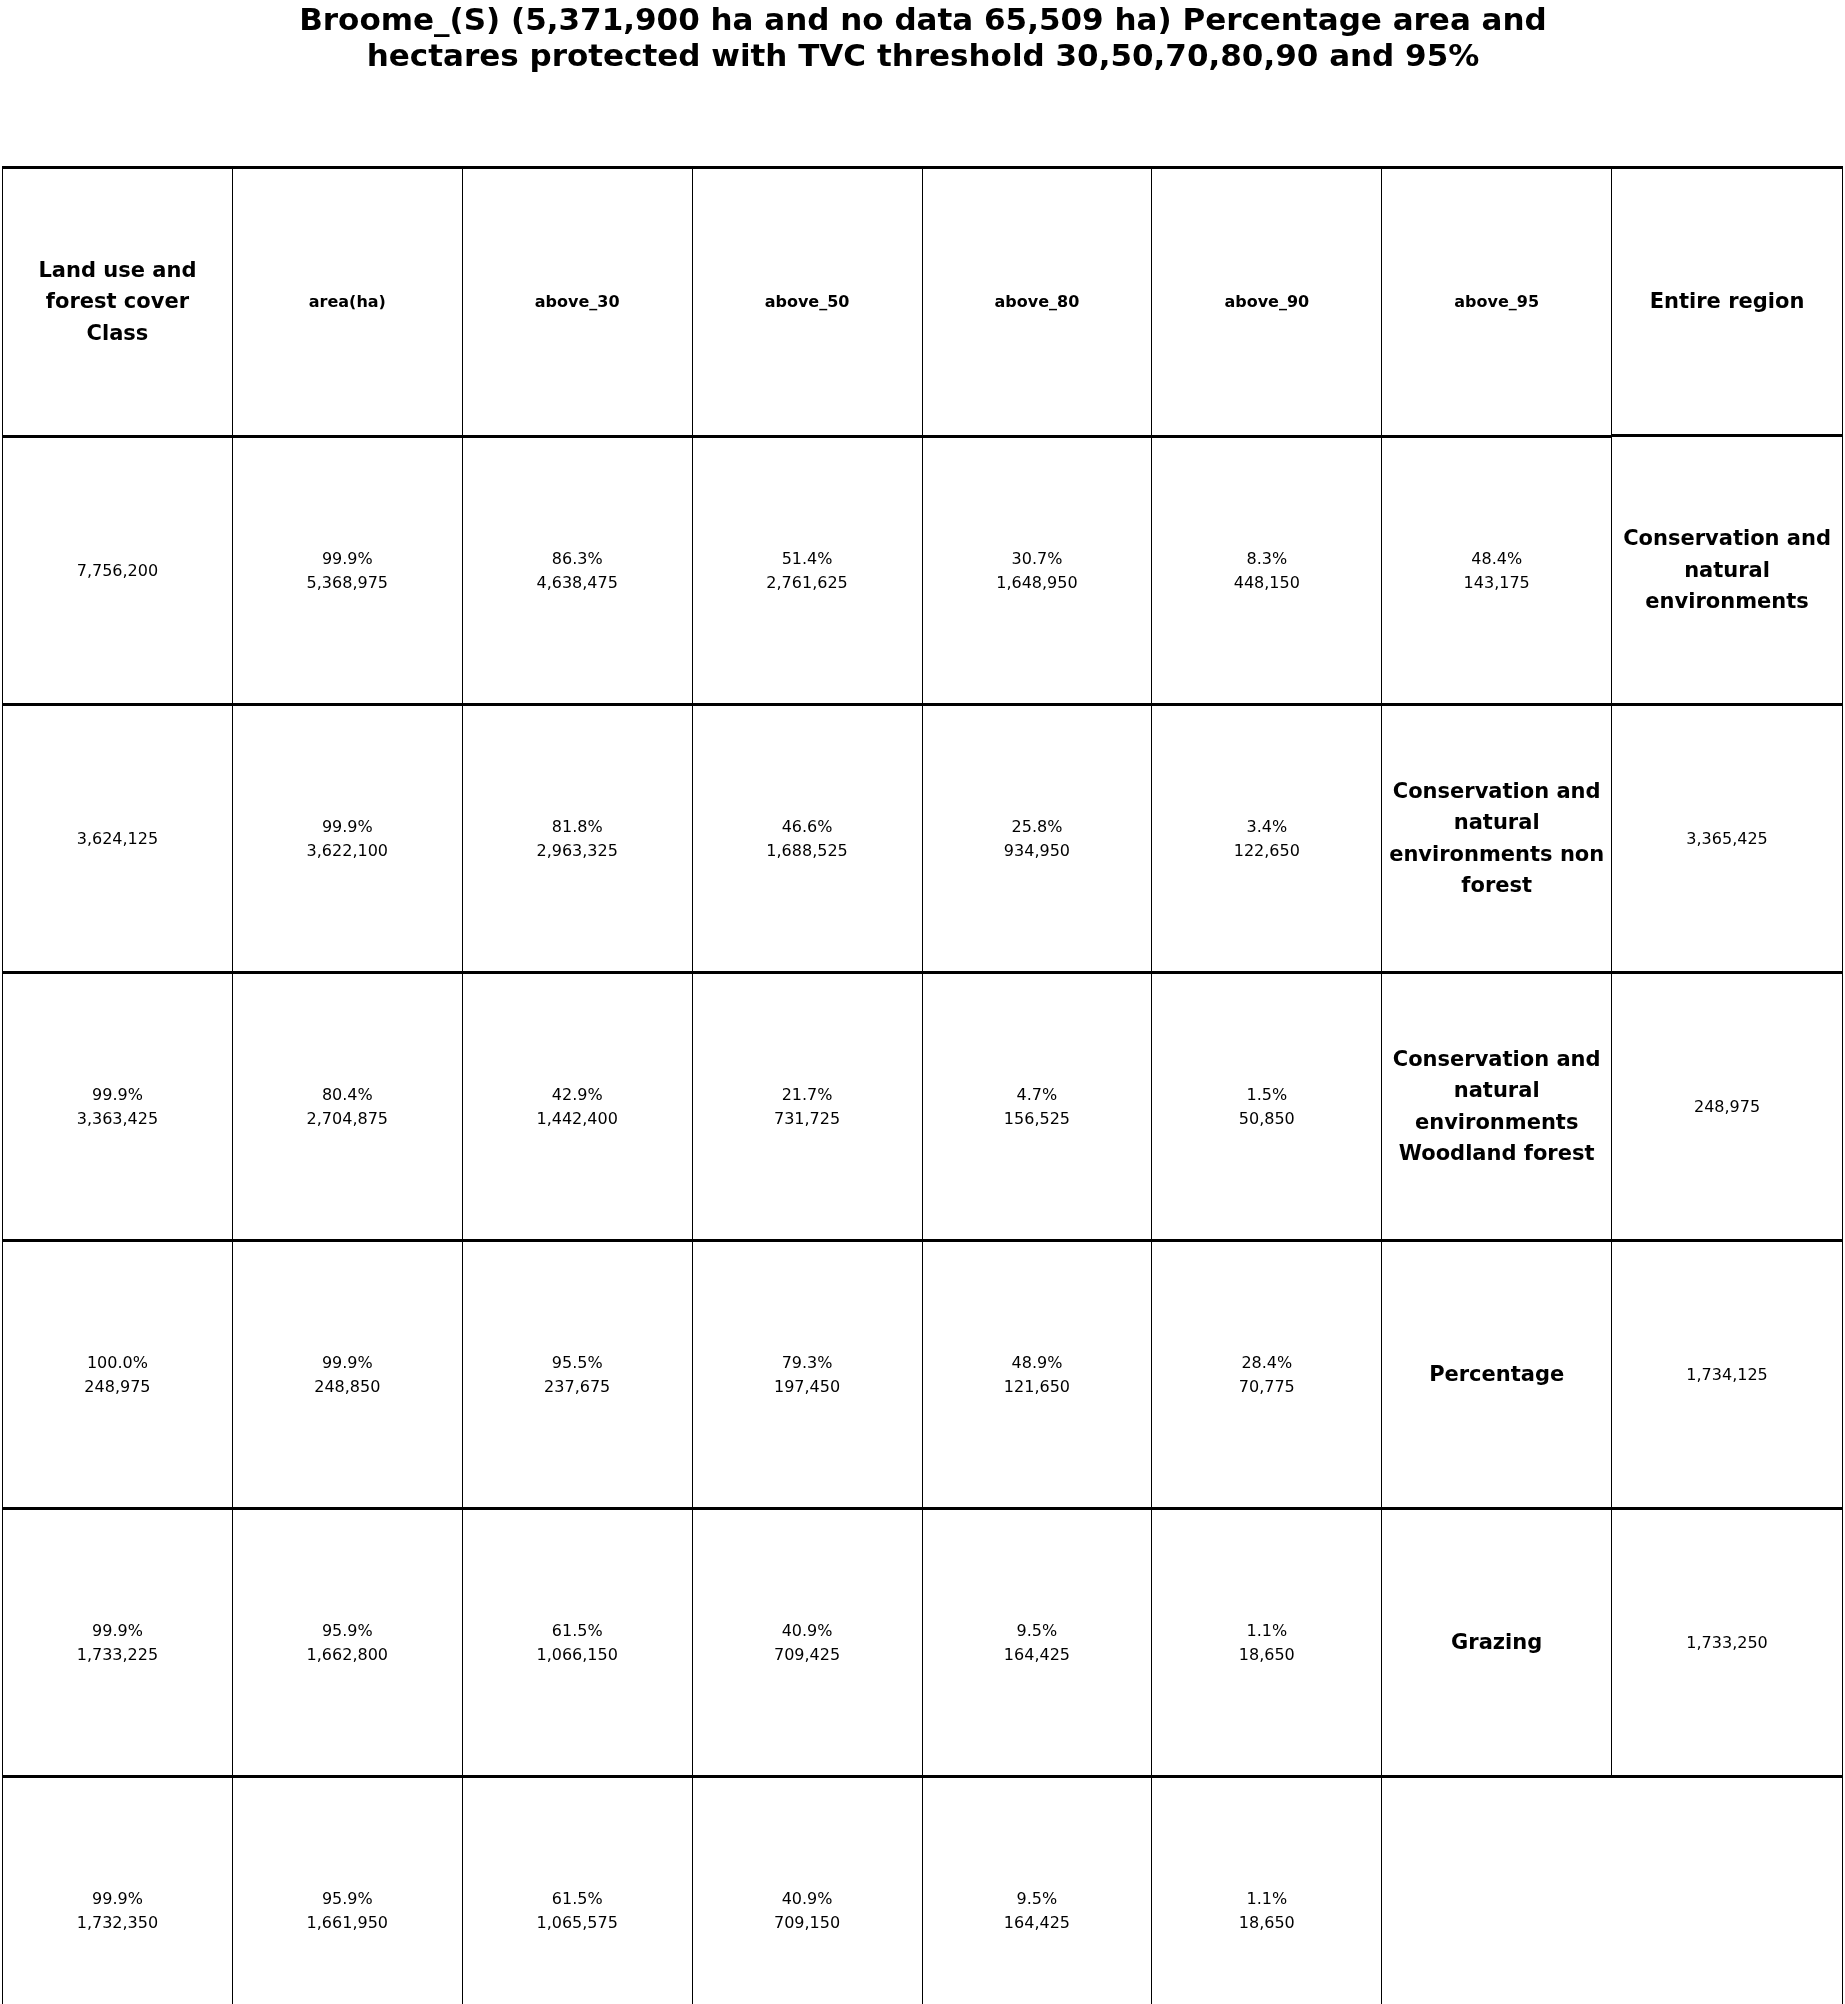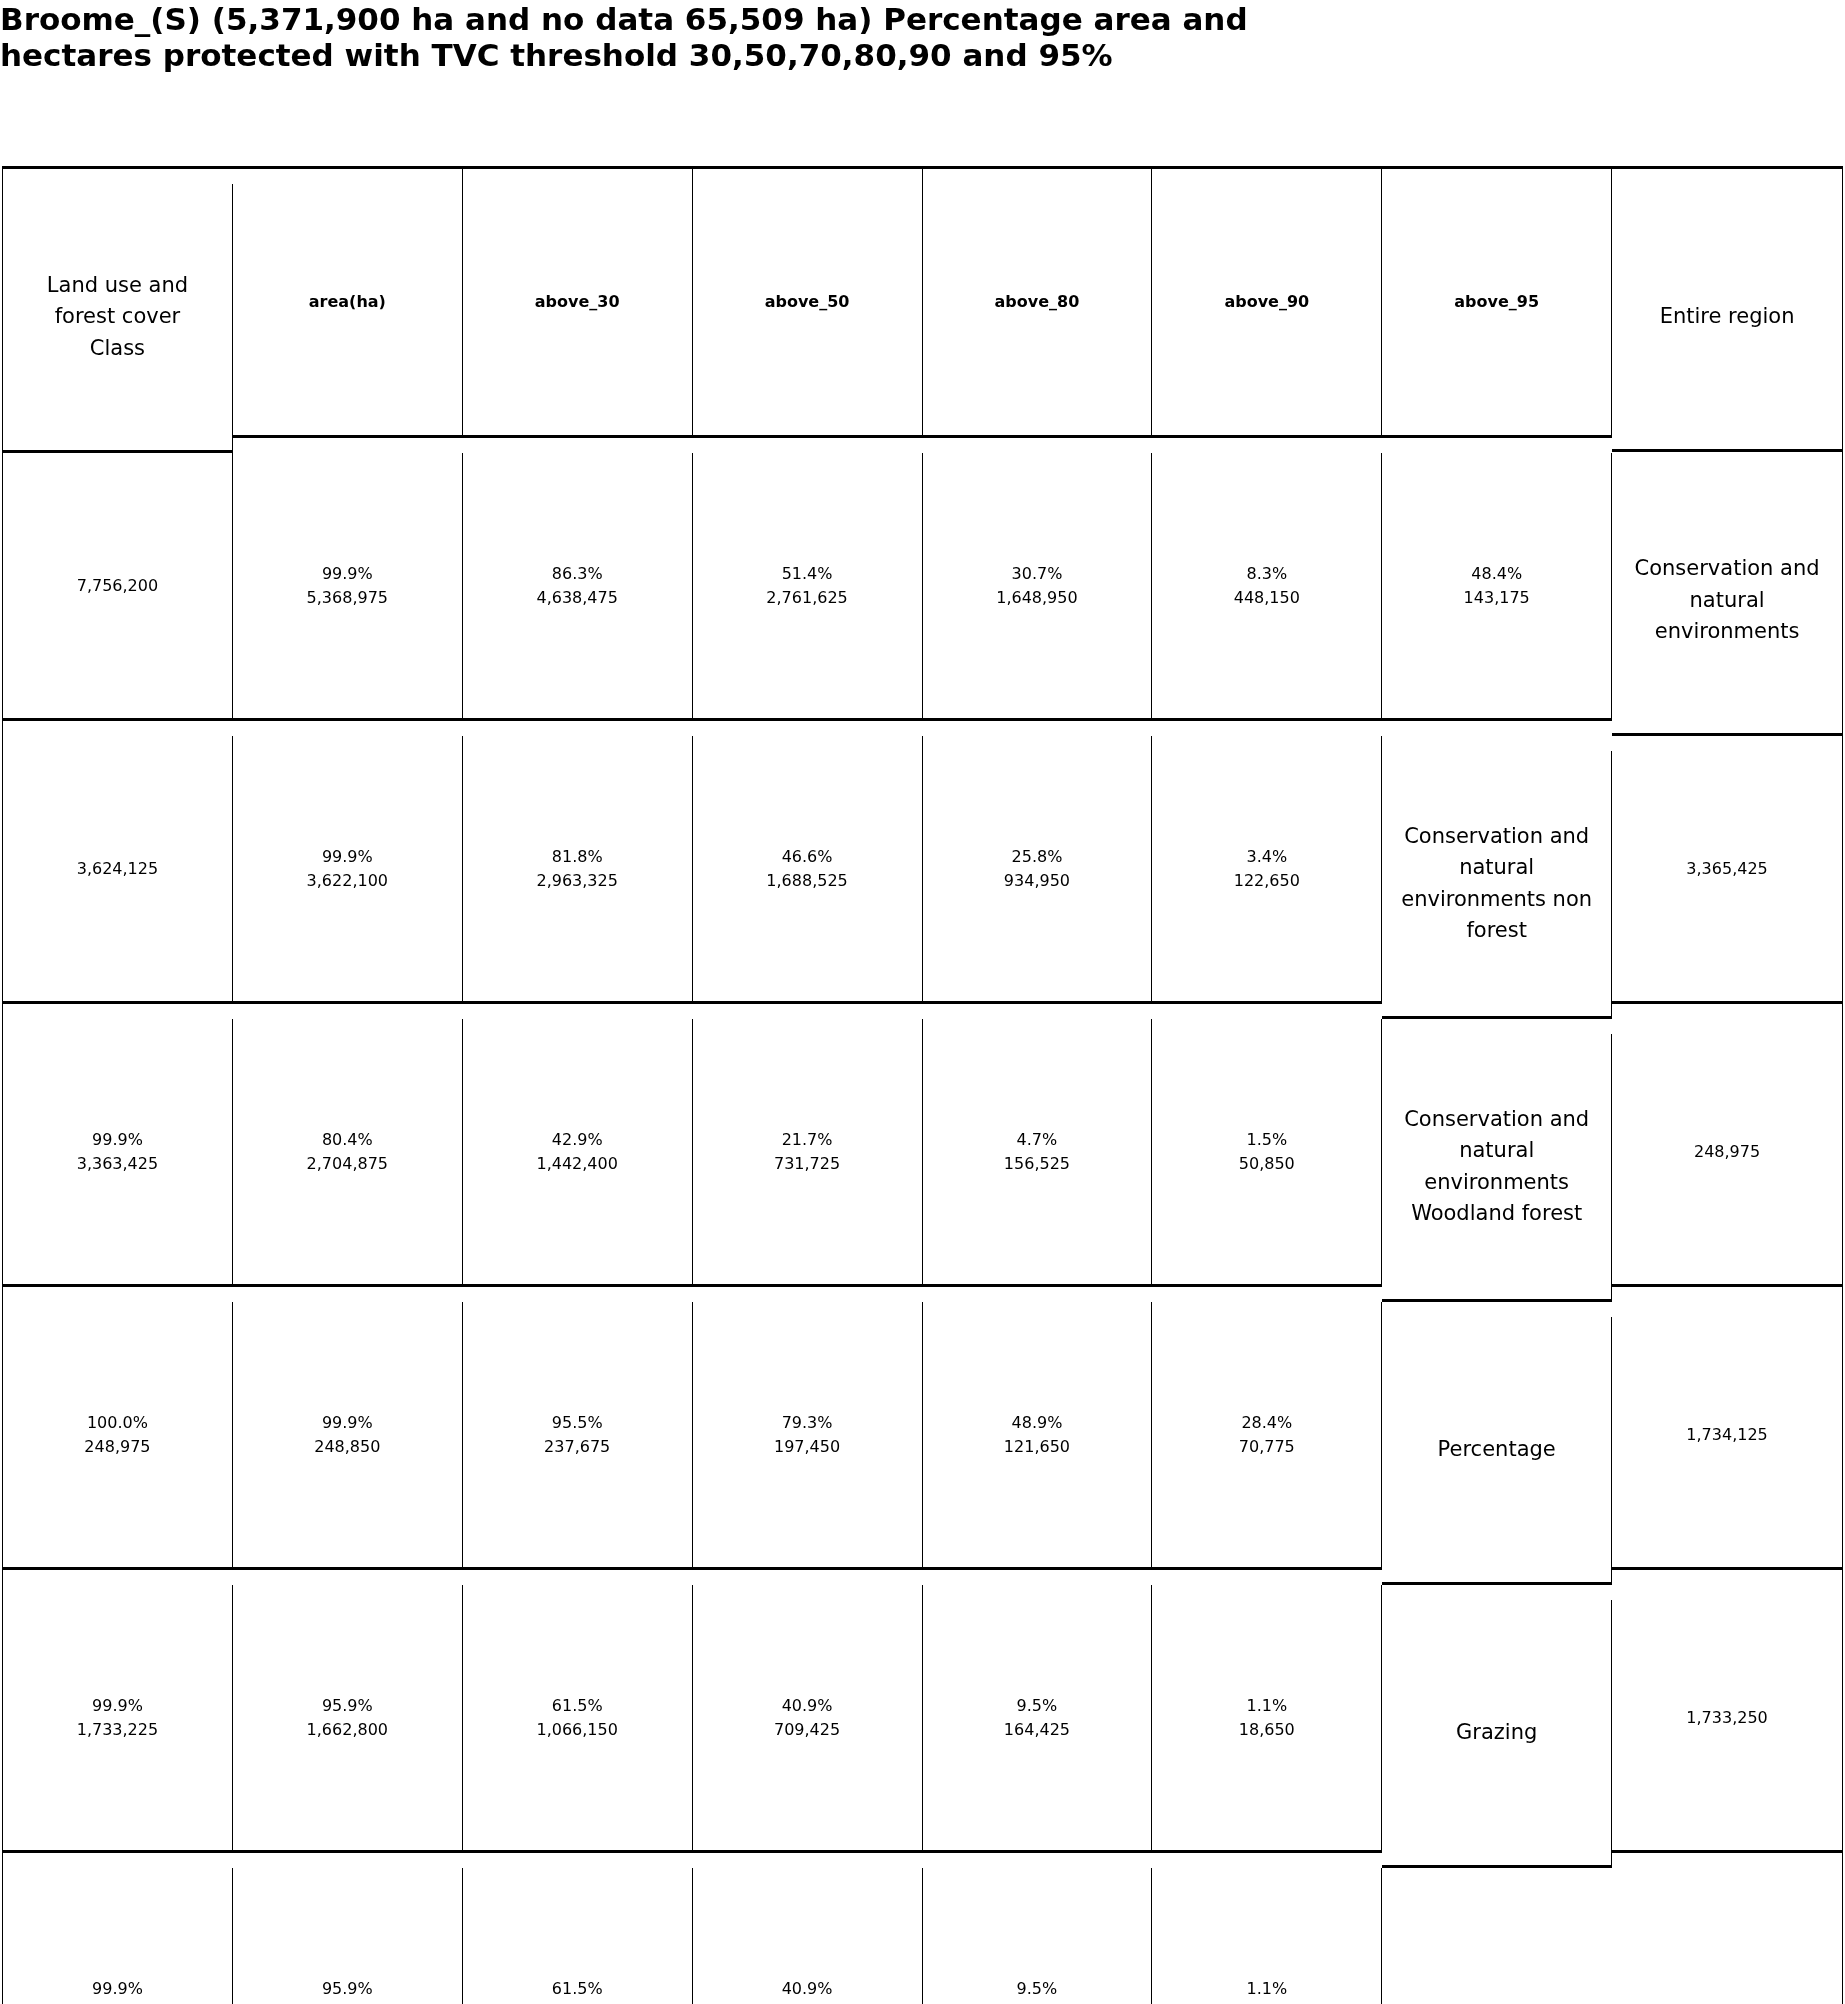--- a/index.html
+++ b/index.html
@@ -3,41 +3,41 @@
 <meta charset="utf-8">
 <style>
   html,body{margin:0;padding:0;background:#fff;}
   body{
     width:1846px;height:2533px;position:relative;overflow:hidden;
     font-family:"DejaVu Sans","Liberation Sans",sans-serif;color:#000;
   }
   
   .title{
     position:absolute;top:1.6px;left:0;width:100%;
-    text-align:left;font-weight:bold;font-size:31px;line-height:1.16;
+    text-align:center;font-weight:bold;font-size:31px;line-height:1.16;
   }
   
   .tbl{
     position:absolute;left:2px;top:166px;width:1839px;
     border:1.6px solid #000;border-top-width:3.6px;border-bottom-width:3.6px;
     display:grid;grid-template-columns:repeat(8,1fr);
     background:#fff;
   }
   .cell{
     box-sizing:border-box;
     border-right:1.6px solid #000;border-bottom:3.6px solid #000;
     display:flex;align-items:center;justify-content:center;
     text-align:center;white-space:pre-line;
     font-size:16px;line-height:1.5;
     padding:0 2.4px;
   }
   .cell:nth-child(8n){border-right:none;}
   .head{height:269px;font-weight:bold;}
   .drow{height:268px;}
-  .bold{font-weight:normal;font-size:21px;margin-top:15px;}
+  .bold{font-weight:bold;font-size:21px;}
 </style>
 </head>
 <body>
 
 <div class="title">
   <div>Broome_(S) (5,371,900 ha and no data 65,509 ha) Percentage area and</div>
   <div>hectares protected with TVC threshold 30,50,70,80,90 and 95%</div>
 </div>
 
 <div class="tbl">

